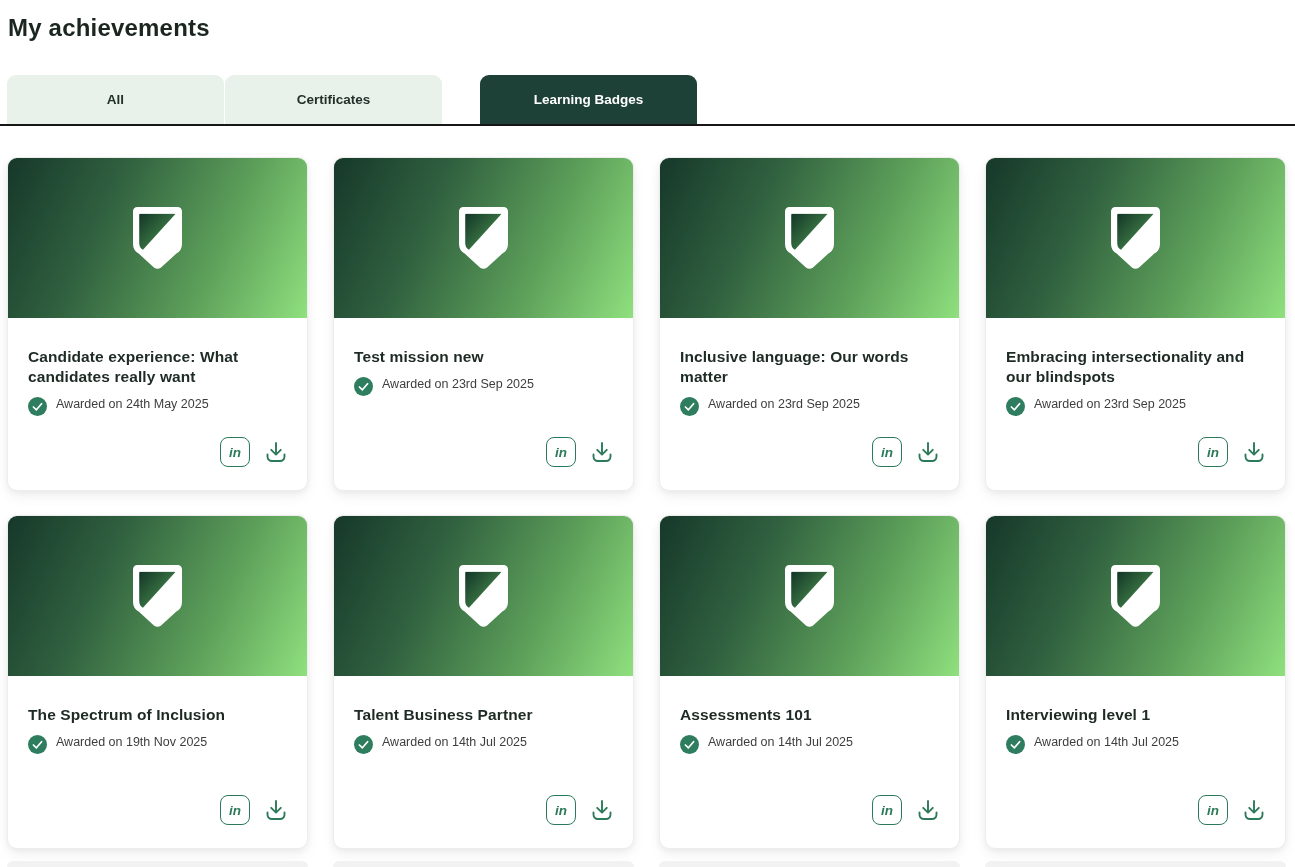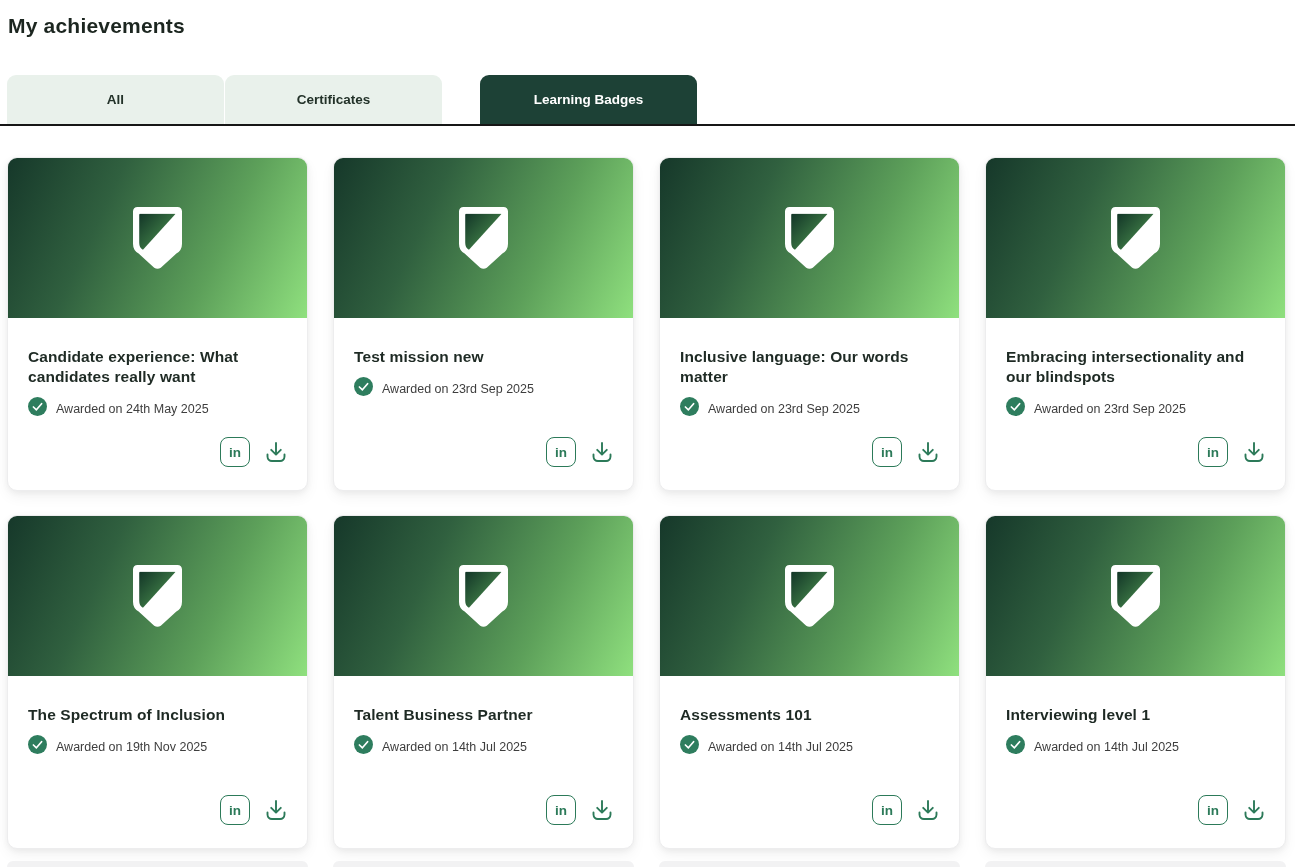--- a/index.html
+++ b/index.html
@@ -3,21 +3,21 @@
 <meta charset="utf-8">
 <style>
   html,body{margin:0;padding:0;}
   body{
     width:1295px;height:867px;overflow:hidden;position:relative;
     background:#ffffff;font-family:"Liberation Sans",sans-serif;
     -webkit-font-smoothing:antialiased;
   }
   .page-title{
     position:absolute;left:8px;top:14px;margin:0;
-    font-size:21px;font-weight:700;color:#1c2620;letter-spacing:.2px;
+    font-size:24px;font-weight:700;color:#1c2620;letter-spacing:.2px;
   }
   
   .tabbar{position:absolute;left:0;top:75px;width:1295px;height:51px;
     border-bottom:2px solid #161616;box-sizing:border-box;}
   .tab{
     position:absolute;top:0;height:49px;width:217px;
     border-radius:9px 9px 0 0;background:#e9f1eb;color:#233229;
     font-size:13.5px;font-weight:700;display:flex;align-items:center;justify-content:center;
     cursor:pointer;user-select:none;
   }
@@ -35,27 +35,27 @@
   }
   .card-media{
     height:160px;
     background:linear-gradient(115deg,#16382a 0%,#30603f 32%,#5da05a 68%,#8fe07e 100%);
     display:flex;align-items:center;justify-content:center;
   }
   .card-body{padding:29px 20px 0;}
   .card-title{
     font-size:15.5px;font-weight:700;color:#1e2a24;line-height:1.28;letter-spacing:.1px;
   }
-  .awarded-row{display:flex;align-items:flex-end;gap:9px;margin-top:10px;}
+  .awarded-row{display:flex;align-items:flex-start;gap:9px;margin-top:10px;}
   .awarded-text{font-size:12.5px;color:#3e3e3e;}
   .card-actions{position:absolute;right:18px;bottom:23px;display:flex;align-items:center;gap:13px;}
   .li-btn{
     width:30px;height:30px;border:1.7px solid #2c7a59;border-radius:8px;background:#fff;
     color:#2c7a59;font-weight:700;font-size:13.5px;font-family:inherit;
-    display:flex;align-items:center;justify-content:center;cursor:pointer;padding:0;box-sizing:border-box;
+    display:flex;align-items:center;justify-content:center;cursor:pointer;padding:0;box-sizing:border-box;font-style:italic;
   }
   .dl-btn{background:none;border:none;padding:0;margin:0;cursor:pointer;display:flex;}
   
   .next-hint{
     position:absolute;left:7px;top:861px;width:1281px;
     display:grid;grid-template-columns:repeat(4,301px);column-gap:25px;
   }
   .next-hint .hint-card{height:6px;background:#f2f2f3;border-radius:9px 9px 0 0;}
 </style>
 </head>

